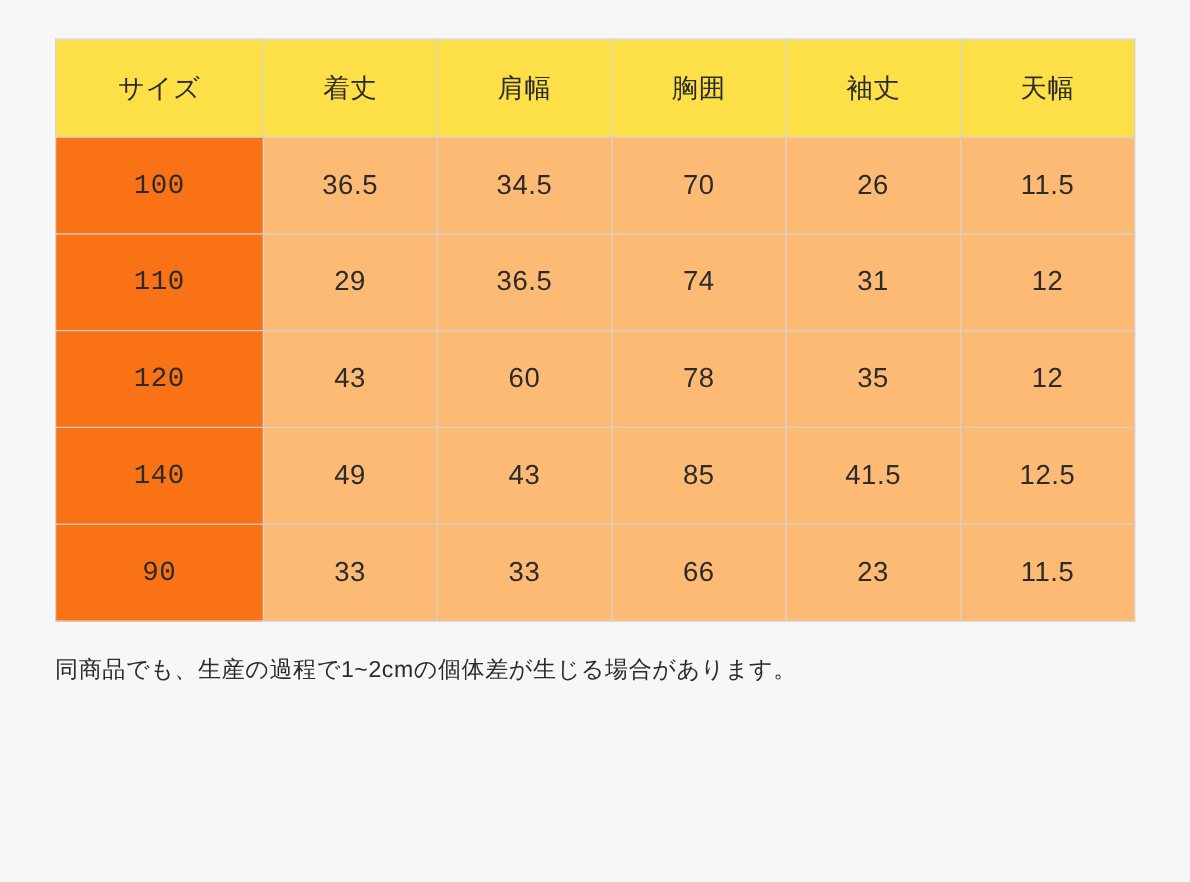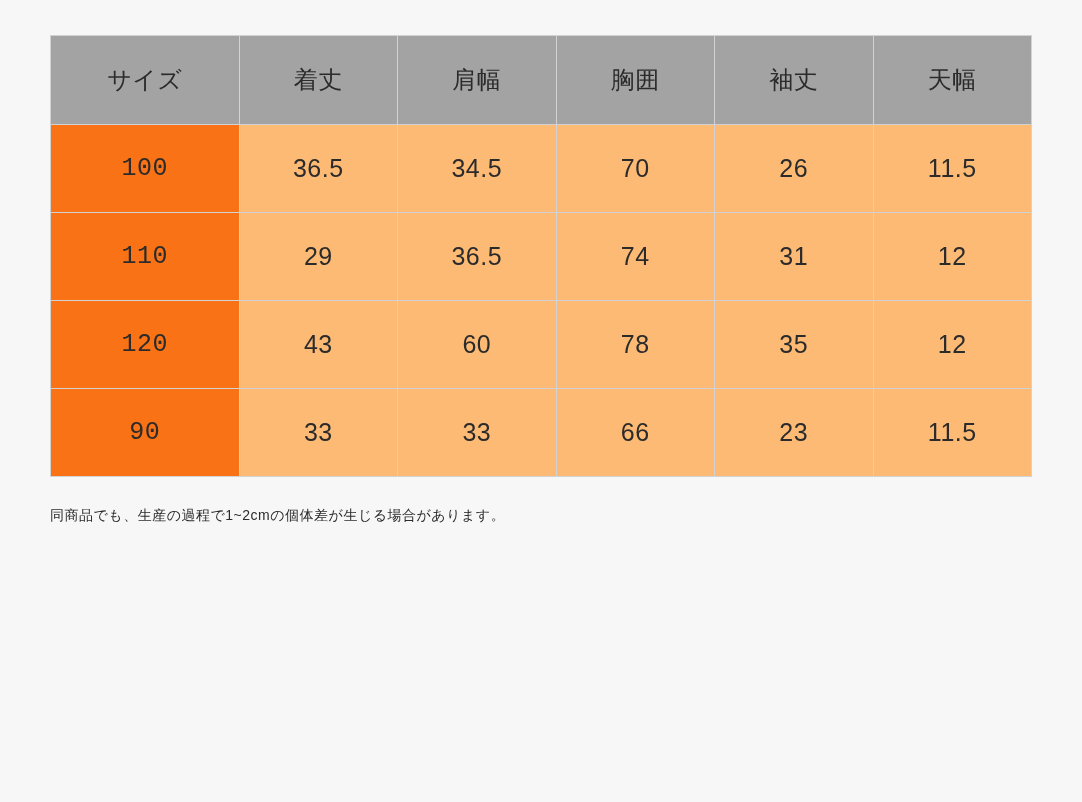--- a/index.html
+++ b/index.html
@@ -32,37 +32,37 @@
     text-align: center;
     vertical-align: middle;
     font-weight: normal;
     background: #fdba74;
     height: 85px;
     font-size: 25px;
     letter-spacing: 0.5px;
     color: #2b2b2b;
   }
   table.size-table thead th {
-    background: #a3a3a3;
+    background: #fde047;
     font-size: 24px;
     height: 86px;
   }
   table.size-table tbody td.size-col {
     background: #f97316;
     font-family: Liberation Mono, monospace;
   }
   table.size-table col.c0 { width: 188px; }
   table.size-table col.c1,
   table.size-table col.c2,
   table.size-table col.c3,
   table.size-table col.c4,
   table.size-table col.c5 { width: 158px; }
   .note {
     margin-top: 28px;
-    font-size: 14px;
+    font-size: 21px;
     line-height: 1.5;
     color: #2b2b2b;
     letter-spacing: 0.5px;
   }
 </style>
 </head>
 <body>
 
 <div class="page">
 
@@ -104,20 +104,28 @@
       </tr>
       <tr>
         <td class="size-col">120</td>
         <td>43</td>
         <td>60</td>
         <td>78</td>
         <td>35</td>
         <td>12</td>
       </tr>
       <tr>
+        <td class="size-col">140</td>
+        <td>49</td>
+        <td>43</td>
+        <td>85</td>
+        <td>41.5</td>
+        <td>12.5</td>
+      </tr>
+      <tr>
         <td class="size-col">90</td>
         <td>33</td>
         <td>33</td>
         <td>66</td>
         <td>23</td>
         <td>11.5</td>
       </tr>
     </tbody>
   </table>
 

